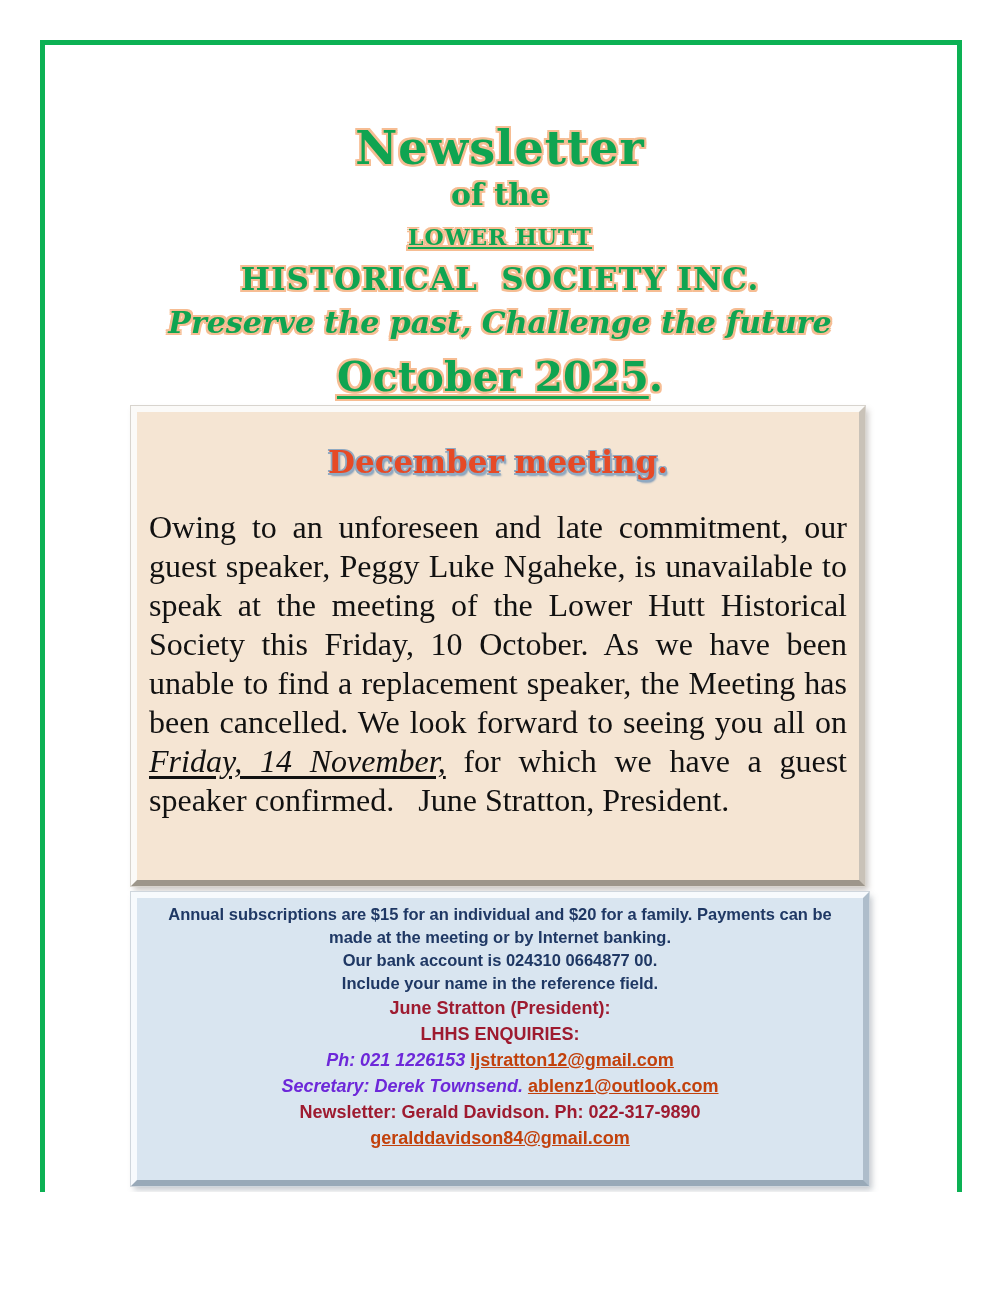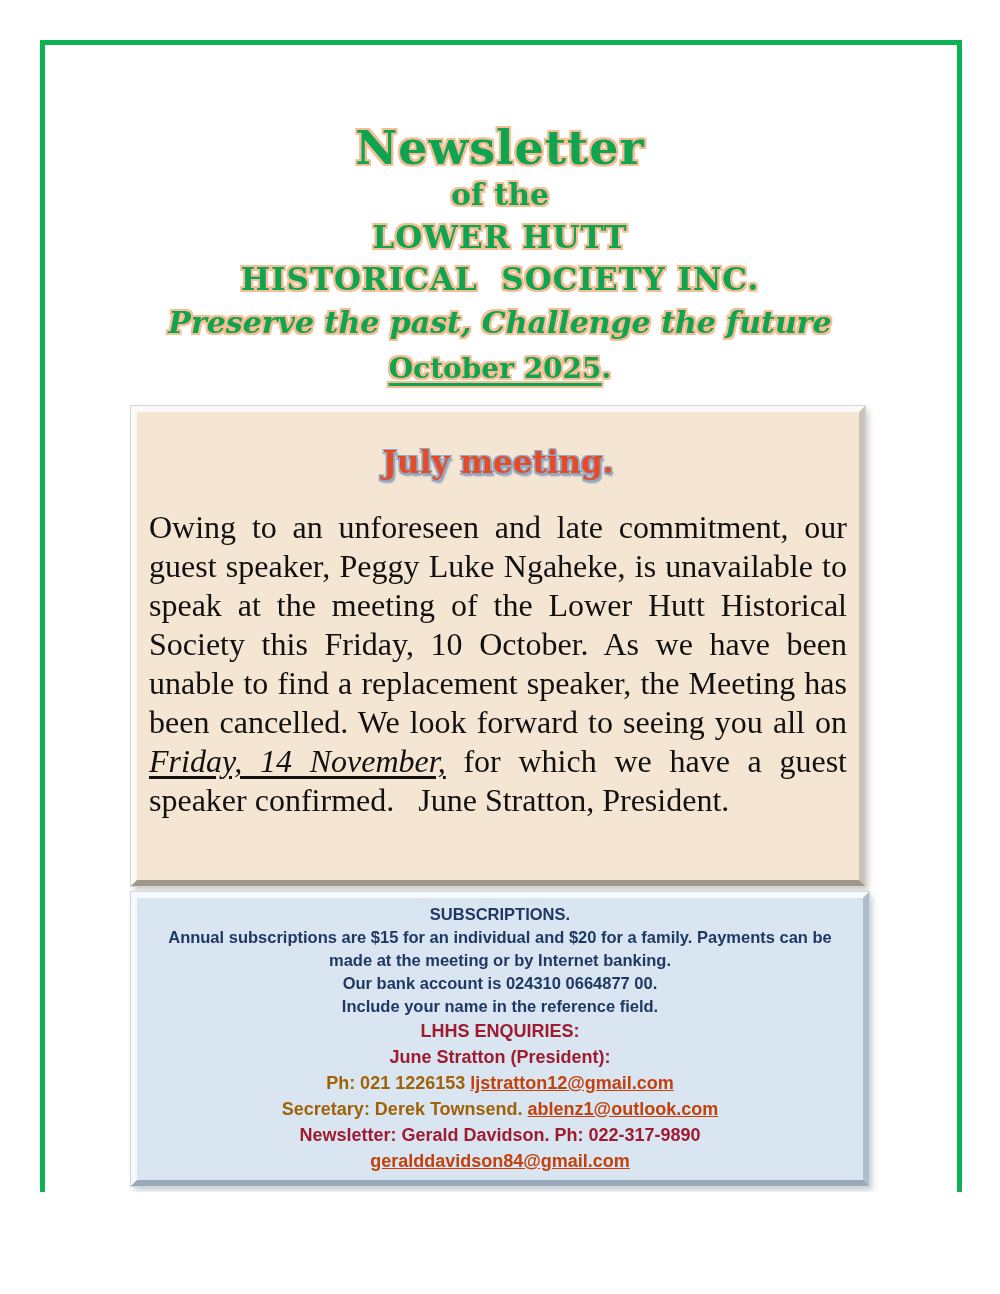--- a/index.html
+++ b/index.html
@@ -40,24 +40,24 @@
   .masthead > div { white-space: pre-wrap; }
   .outline-peach {
     text-shadow:
       -2px -2px 0 #F6BD93,  2px -2px 0 #F6BD93,
       -2px  2px 0 #F6BD93,  2px  2px 0 #F6BD93,
       -2px  0   0 #F6BD93,  2px  0   0 #F6BD93,
        0   -2px 0 #F6BD93,  0    2px 0 #F6BD93;
   }
   .m1 { font-size: 46px; line-height: 52px; letter-spacing: 1px; }
   .m2 { font-size: 30px; line-height: 42px; }
-  .m3 { font-size: 31px; line-height: 42px; letter-spacing: 1px; }
+  .m3 { font-size: 22px; line-height: 42px; letter-spacing: 1px; text-decoration: underline; }
   .m4 { font-size: 31px; line-height: 42px; letter-spacing: 1px; }
   .m5 { font-size: 30px; line-height: 46px; font-style: italic; }
-  .m6 { font-size: 28px; line-height: 46px; }
+  .m6 { font-size: 41px; line-height: 46px; margin-top: 8px; }
   .m6 .issue-text {
     text-decoration: underline;
     text-decoration-thickness: 3px;
     text-underline-offset: 5px;
   }
   
   .box3d {
     position: absolute;
     box-sizing: border-box;
     border-style: solid;
@@ -117,21 +117,21 @@
   .subs-line {
     font-size: 16.5px;
     line-height: 23px;
     color: #1F3864;
   }
   .enq-line {
     font-size: 18px;
     line-height: 26px;
     color: #9E1B30;
   }
-  .red-text  { color: #a16207; }
+  .red-text  { color: #6d28d9; font-style: italic; }
   .email-link {
     color: #c2410c;
     text-decoration: underline;
     cursor: pointer;
   }
   
   .page-number {
     position: absolute;
     left: 870px;
     top: 1188px;
@@ -150,31 +150,30 @@
   <header class="masthead">
     <div class="m1 outline-peach">Newsletter</div>
     <div class="m2 outline-peach">of the</div>
     <div class="m3 outline-peach">LOWER HUTT</div>
     <div class="m4 outline-peach">HISTORICAL  SOCIETY INC.</div>
     <div class="m5 outline-peach">Preserve the past, Challenge the future</div>
     <div class="m6 outline-peach"><span class="issue-text">October 2025</span><span>.</span></div>
   </header>
 
   <section class="box3d notice-box">
-    <h2 class="notice-heading second">July meeting.</h2>
+    <h2 class="notice-heading second">December meeting.</h2>
     <p class="notice-body"><span>Owing to an unforeseen and late commitment, our guest speaker, Peggy Luke Ngaheke, is unavailable to speak at the meeting of the Lower Hutt Historical Society this Friday, 10 October. As we have been unable to find a replacement speaker, the Meeting has been cancelled. We look forward to seeing you all on </span><span class="notice-emphasis">Friday, 14 November,</span><span> for which we have a guest speaker confirmed.   June Stratton, President.</span></p>
   </section>
 
   <section class="box3d subs-box">
-    <div class="subs-line">SUBSCRIPTIONS.</div>
     <div class="subs-line">Annual subscriptions are $15 for an individual and $20 for a family. Payments can be made at the meeting or by Internet banking.</div>
     <div class="subs-line">Our bank account is 024310 0664877 00.</div>
     <div class="subs-line">Include your name in the reference field.</div>
+    <div class="enq-line">June Stratton (President):</div>
     <div class="enq-line">LHHS ENQUIRIES:</div>
-    <div class="enq-line">June Stratton (President):</div>
     <div class="enq-line">
       <span class="red-text">Ph: 021 1226153</span>
       <a class="email-link">ljstratton12@gmail.com</a>
     </div>
     <div class="enq-line">
       <span class="red-text">Secretary: Derek Townsend.</span>
       <a class="email-link">ablenz1@outlook.com</a>
     </div>
     <div class="enq-line">Newsletter: Gerald Davidson. Ph: 022-317-9890</div>
     <div class="enq-line">

